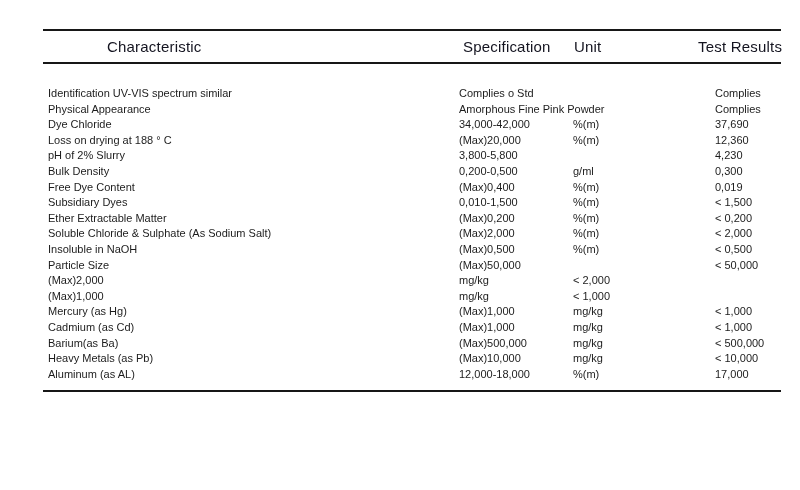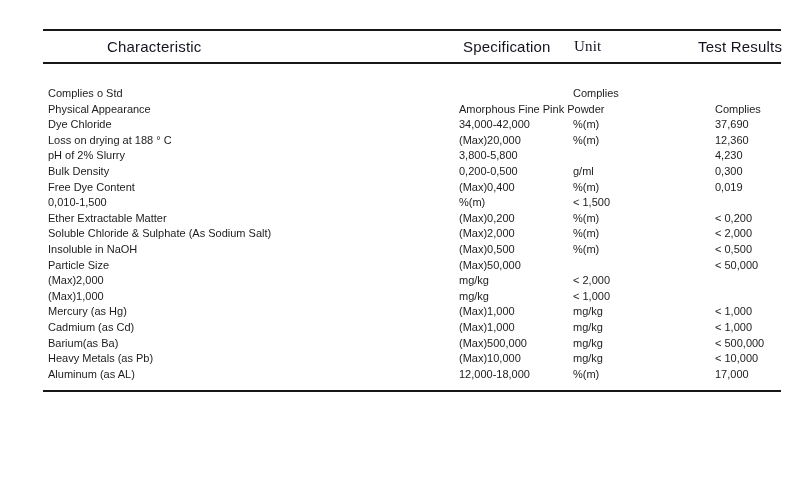--- a/index.html
+++ b/index.html
@@ -35,21 +35,21 @@
     height: 31px;
     font-size: 15px;
     line-height: 31px;
     color: #141420;
     letter-spacing: 0.2px;
     white-space: nowrap;
   }
   .header-row .hdr { position: absolute; top: 0; }
   .hdr-characteristic { left: 64px; }
   .hdr-specification  { left: 420px; }
-  .hdr-unit           { left: 531px; font-family: Liberation Serif, serif; }
+  .hdr-unit           { left: 531px; }
   .hdr-test-results   { left: 655px; }
   .table-body {
     padding-top: 22px;
     padding-bottom: 8px;
   }
   .row {
     display: grid;
     grid-template-columns: 411px 114px 142px 1fr;
     padding-left: 5px;
     height: 15.6px;
@@ -72,20 +72,21 @@
       <span class="hdr hdr-characteristic">Characteristic</span>
       <span class="hdr hdr-specification">Specification</span>
       <span class="hdr hdr-unit">Unit</span>
       <span class="hdr hdr-test-results">Test Results</span>
     </div>
 
     <div class="rule rule-mid"></div>
 
     <div class="table-body" id="table-body">
   <div class="row">
+    <span class="cell">Identification UV-VIS spectrum similar</span>
     <span class="cell">Complies o Std</span>
     <span class="cell"></span>
     <span class="cell">Complies</span>
   </div>
 
   <div class="row">
     <span class="cell">Physical Appearance</span>
     <span class="cell">Amorphous Fine Pink Powder</span>
     <span class="cell"></span>
     <span class="cell">Complies</span>
@@ -120,20 +121,21 @@
   </div>
 
   <div class="row">
     <span class="cell">Free Dye Content</span>
     <span class="cell">(Max)0,400</span>
     <span class="cell">%(m)</span>
     <span class="cell">0,019</span>
   </div>
 
   <div class="row">
+    <span class="cell">Subsidiary Dyes</span>
     <span class="cell">0,010-1,500</span>
     <span class="cell">%(m)</span>
     <span class="cell">&lt; 1,500</span>
   </div>
 
   <div class="row">
     <span class="cell">Ether Extractable Matter</span>
     <span class="cell">(Max)0,200</span>
     <span class="cell">%(m)</span>
     <span class="cell">&lt; 0,200</span>

